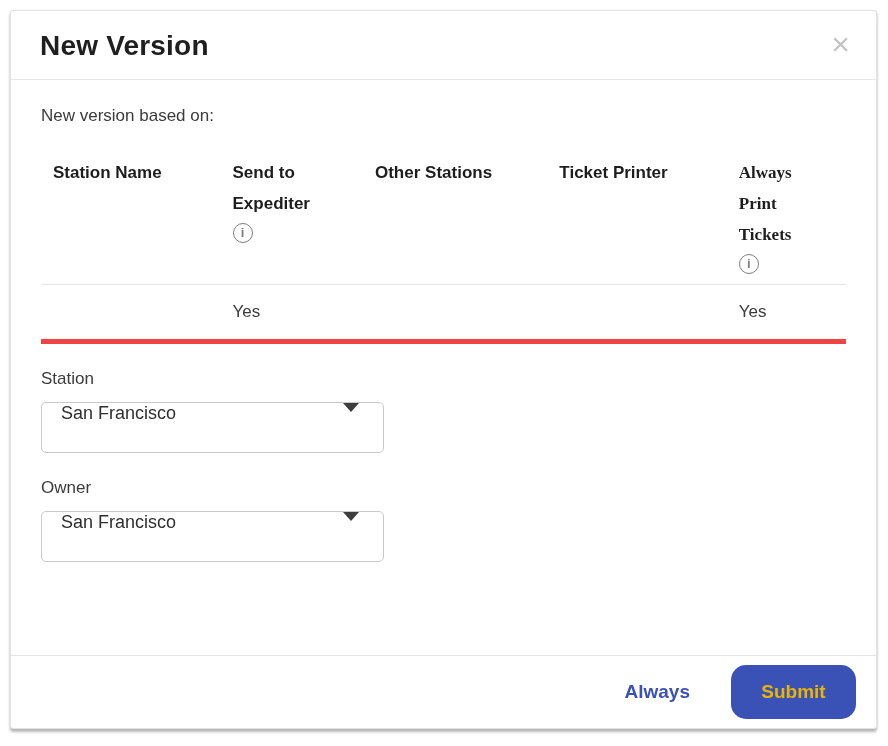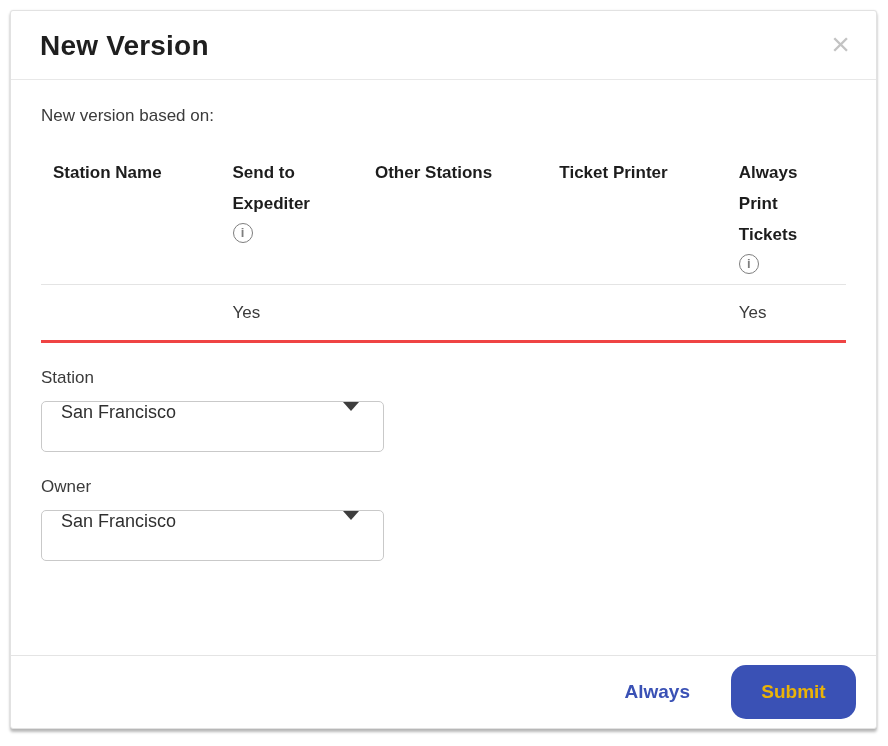--- a/index.html
+++ b/index.html
@@ -64,36 +64,36 @@
     text-align: left;
     vertical-align: top;
     font-size: 17px;
     font-weight: bold;
     color: #1d1d1d;
     line-height: 31px;
     padding: 0 6px 10px 12px;
   }
   th .th-label { display: inline-block; }
   th.col-send .th-label   { max-width: 100px; }
-  th.col-always .th-label { max-width: 74px; }
+  th.col-always .th-label { max-width: 74px; font-family: Liberation Serif, serif; }
   .info-icon {
     display: block;
     width: 20px; height: 20px;
     border: 1.6px solid #7e7e7e;
     border-radius: 50%;
     color: #7e7e7e;
     font-size: 13px;
     font-weight: 600;
     line-height: 17px;
     text-align: center;
     margin-top: 4px;
     font-style: normal;
   }
   thead tr { border-bottom: 1px solid #e4e4e4; }
-  tbody tr { border-bottom: 3px solid #ef4444; }
+  tbody tr { border-bottom: 5px solid #ef4444; }
   td {
     font-size: 17px;
     color: #3b3b3b;
     padding: 17px 6px 17px 12px;
     height: 57px;
     vertical-align: middle;
   }
   
   .field-group { margin-top: 25px; }
   .field-label {

